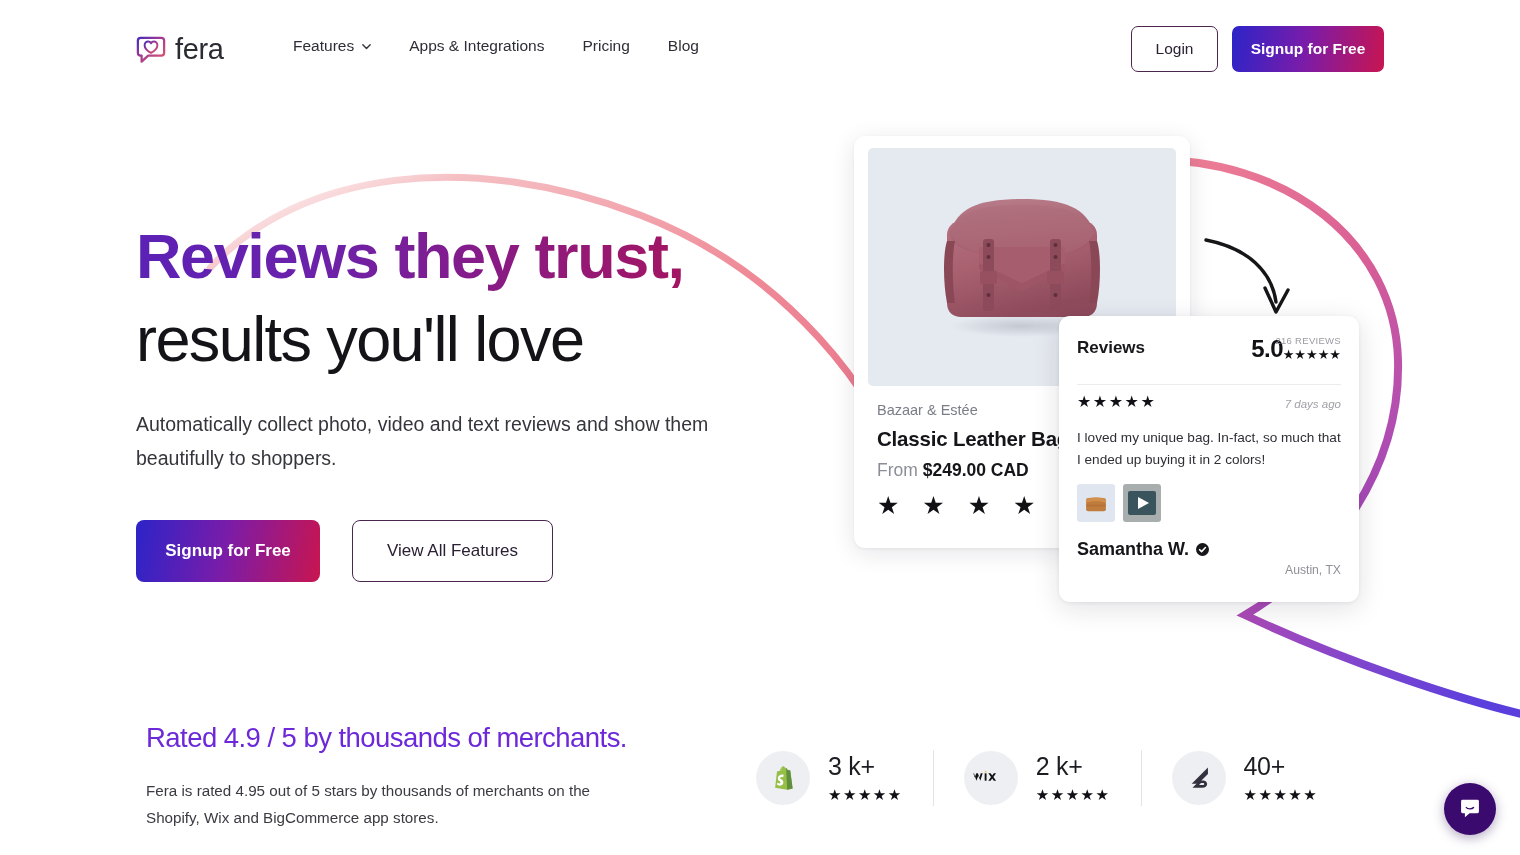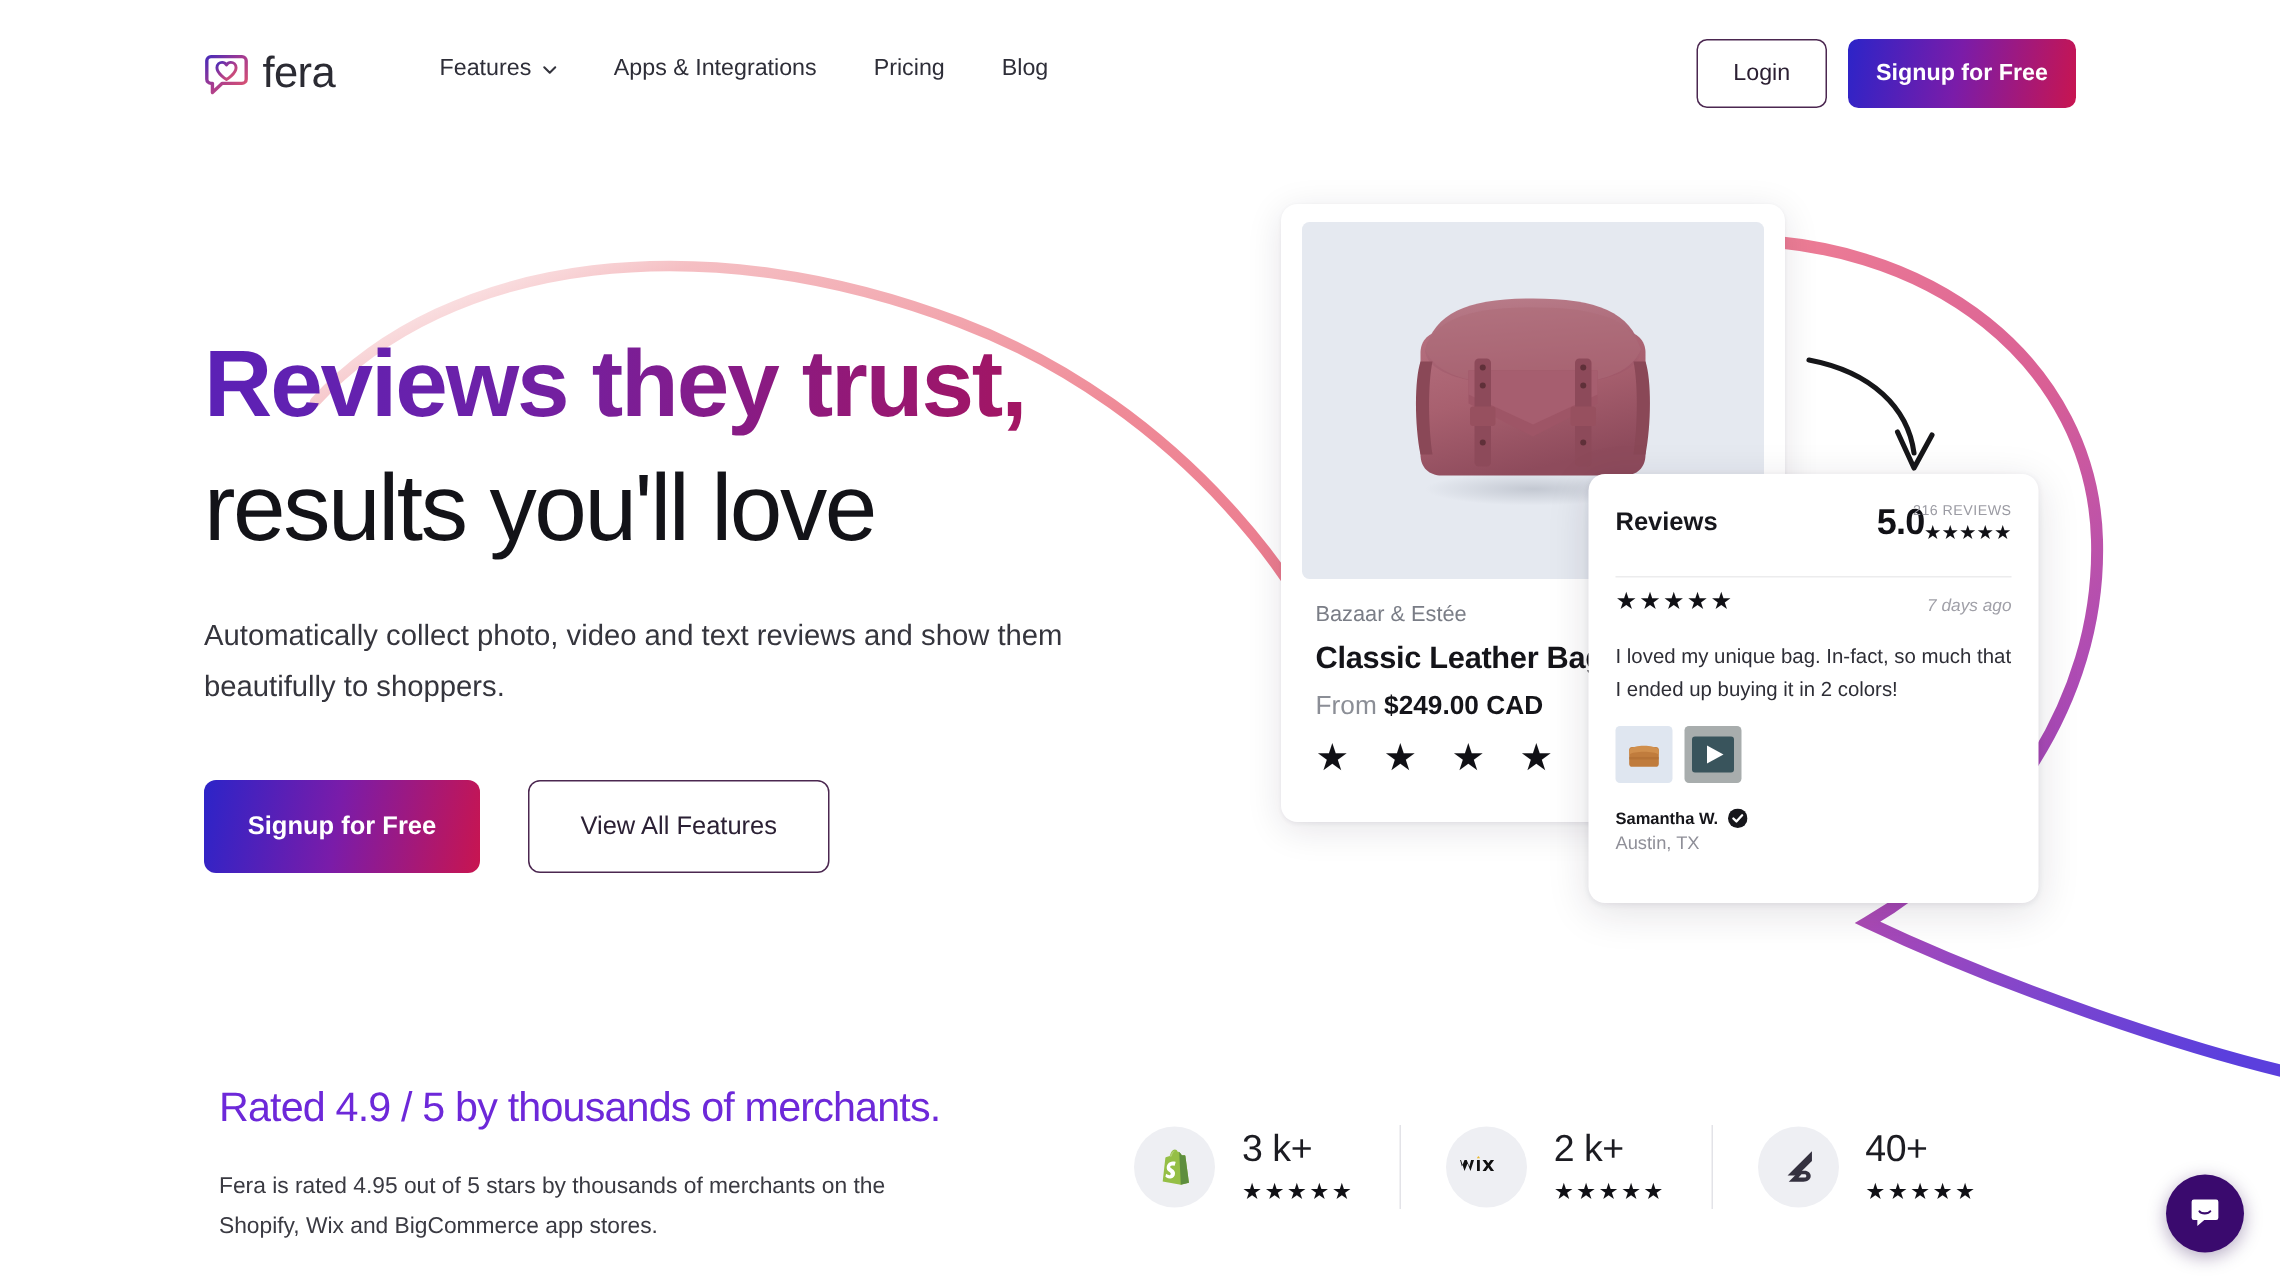--- a/index.html
+++ b/index.html
@@ -108,23 +108,23 @@
   .rev-body { margin: 9px 18px 0 18px; position: relative; }
   .rev-row1 { position: relative; height: 22px; }
   .rev-stars { position: absolute; left: 0; top: 0; font-size: 16px; letter-spacing: 1.5px; color: #101015; line-height: 1; }
   .rev-time { position: absolute; right: 0; top: 4px; font-size: 11.5px; color: #a0a0a8; font-style: italic; }
   .rev-text { margin-top: 11px; font-size: 13.6px; line-height: 22px; color: #2e2e36; }
   .rev-thumbs { margin-top: 13px; display: flex; gap: 8px; }
   .thumb { width: 38px; height: 38px; border-radius: 3px; position: relative; overflow: hidden; cursor: pointer; }
   .thumb-photo { background: #dfe6f0; display: flex; align-items: center; justify-content: center; }
   .thumb-video { background: #a8adad; display: flex; align-items: center; justify-content: center; }
   .rev-author { margin-top: 17px; display: flex; align-items: center; gap: 7px; }
-  .rev-name { font-size: 11px; font-weight: 700; color: #15151a; }
+  .rev-name { font-size: 18px; font-weight: 700; color: #15151a; }
   .verified { width: 13px; height: 13px; }
-  .rev-loc { margin-top: 3px; font-size: 12.2px; color: #8f8f98; }
+  .rev-loc { margin-top: 3px; font-size: 12.2px; color: #8f8f98; text-align: right; }
 
   
   .proof { position: absolute; left: 146px; top: 722px; width: 560px; z-index: 20; }
   .proof-title { font-size: 27.5px; font-weight: 400; color: #6d28d9; letter-spacing: -0.55px; }
   .proof-sub { margin-top: 23px; font-size: 15.2px; line-height: 27px; color: #3a3a42; max-width: 500px; }
 
   .stores { position: absolute; left: 756px; top: 750px; display: flex; align-items: center; z-index: 20; }
   .store { display: flex; align-items: center; gap: 18px; }
   .store-logo { width: 54px; height: 54px; border-radius: 50%; background: #eeeff3; display: flex; align-items: center; justify-content: center; }
   .store-num { font-size: 25px; color: #1c1c22; letter-spacing: -0.3px; line-height: 1; }

